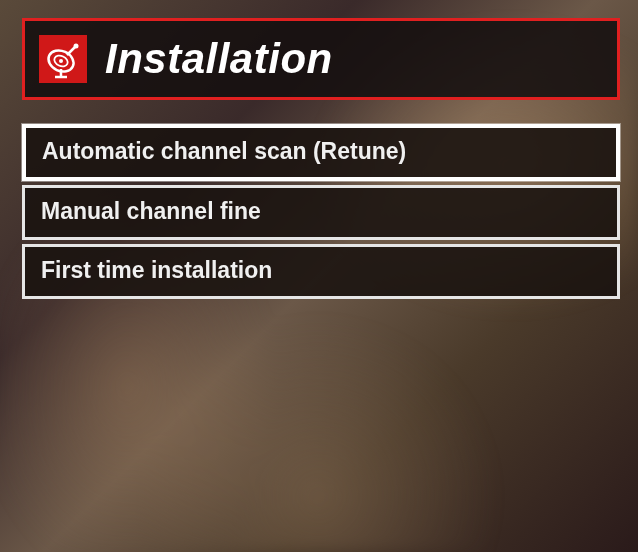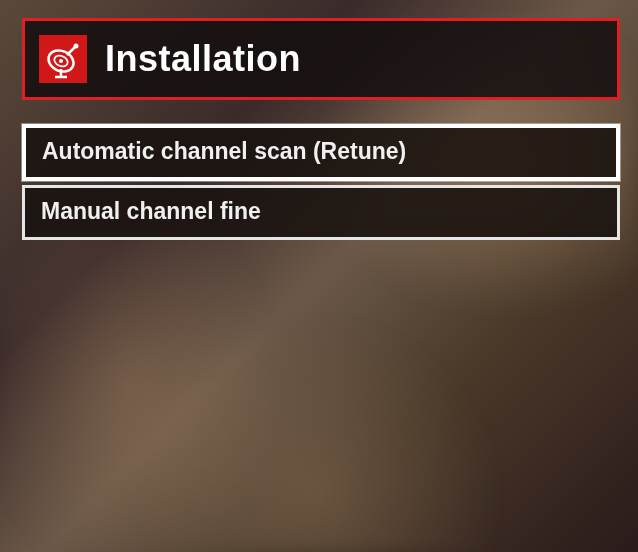--- a/index.html
+++ b/index.html
@@ -50,23 +50,24 @@
       align-items: center;
       justify-content: center;
       flex-shrink: 0;
     }
     .header-icon svg {
       width: 40px;
       height: 40px;
     }
     .header-title {
       color: #ffffff;
-      font-size: 36px;
+      font-size: 42px;
       font-weight: bold;
       letter-spacing: 0.5px;
+      font-style: italic;
     }
     .menu-list {
       margin-top: 24px;
       display: flex;
       flex-direction: column;
       gap: 4px;
     }
     .menu-item {
       border: 3px solid #e6e6e6;
       background: rgba(25, 18, 15, 0.88);
@@ -100,14 +101,17 @@
     <div class="header-title">Installation</div>
   </div>
 
   <div class="menu-list">
     <div class="menu-item selected">
       <span>Automatic channel scan (Retune)</span>
     </div>
     <div class="menu-item">
       <span>Manual channel fine</span>
     </div>
+    <div class="menu-item">
+      <span>First time installation</span>
+    </div>
   </div>
 </div>
 
 </body></html>

